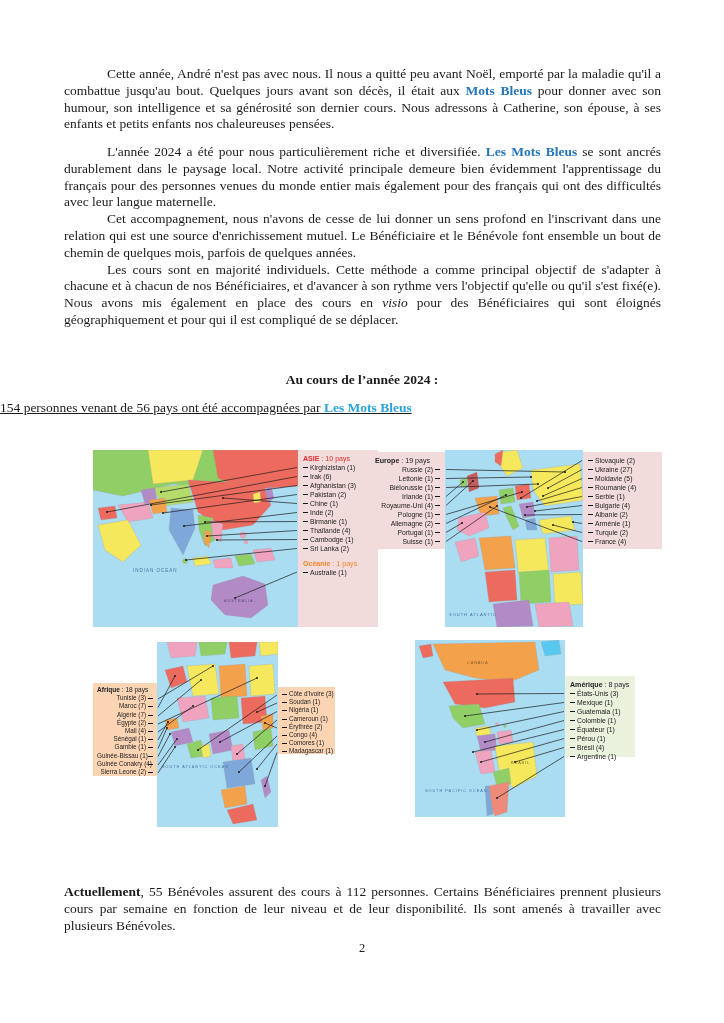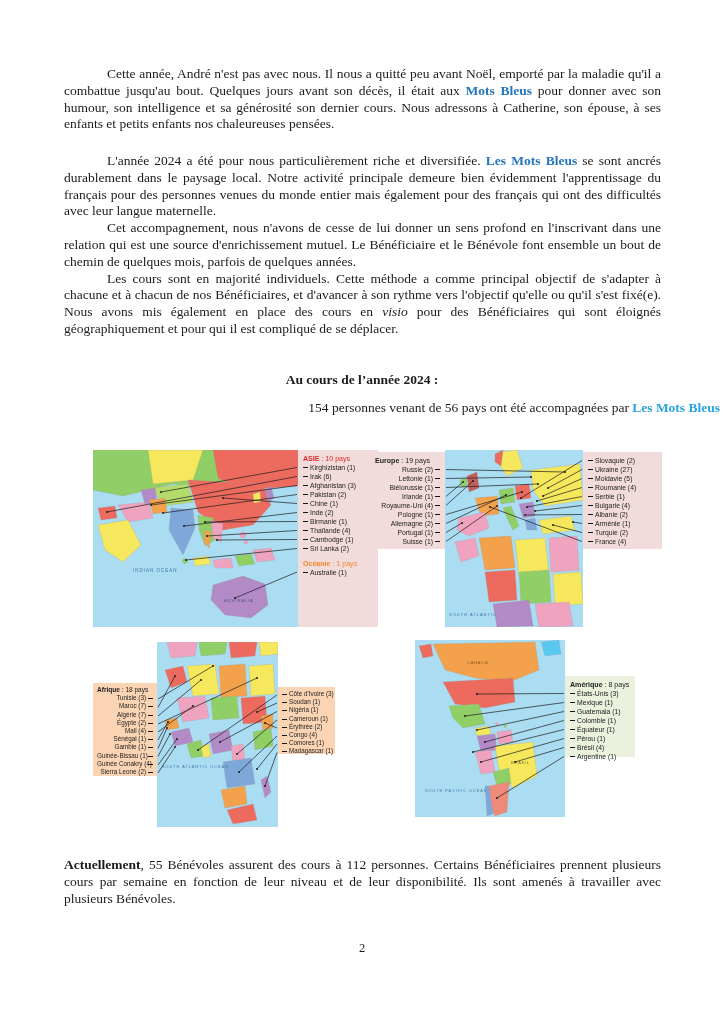--- a/index.html
+++ b/index.html
@@ -8,24 +8,24 @@
     font-family:"Liberation Serif", serif; color:#1b1b1b; overflow:hidden;
   }
   .para { position:absolute; left:64px; width:597px; text-align:justify;
           font-size:13.5px; line-height:16.8px; }
   .para p { margin:0; }
   .para p.indent { text-indent:43px; }
   .brand { color:#2576bb; font-weight:bold; }
   .brand-cyan { color:#29a3dc; font-weight:bold; }
   .heading { position:absolute; top:372px; left:0; right:0; text-align:center;
              font-weight:bold; font-size:13.5px; }
-  .centerline { position:absolute; left:0; right:4px; text-align:right; font-size:13.5px; }
+  .centerline { position:absolute; left:0; right:4px; text-align:left; font-size:13.5px;text-decoration:underline; }
   #line154 { top:400px; }
   #line-discover { top:420px; }
-  .footer-para { top:857px; }
+  .footer-para { top:884px; }
   .page-num { position:absolute; top:941px; left:0; right:0; text-align:center; font-size:12.5px; }
 
   
   .map-block { position:absolute; }
   #map-asia    { left:93px;  top:450px; width:285px; height:177px; }
   #map-europe  { left:370px; top:450px; width:292px; height:177px; }
   #map-africa  { left:93px;  top:642px; width:242px; height:185px; }
   #map-america { left:415px; top:640px; width:220px; height:177px; }
   .map-block svg { position:absolute; display:block; }
 
@@ -54,21 +54,21 @@
 </style>
 </head>
 <body>
 
 <div class="page">
 
   <div class="para" style="top:66px;">
     <p class="indent"><span>Cette année, André n'est pas avec nous. Il nous a quitté peu avant Noël, emporté par la maladie qu'il a combattue jusqu'au bout. Quelques jours avant son décès, il était aux </span><span class="brand">Mots Bleus</span><span> pour donner avec son humour, son intelligence et sa générosité son dernier cours. Nous adressons à Catherine, son épouse, à ses enfants et petits enfants nos chaleureuses pensées.</span></p>
   </div>
 
-  <div class="para" style="top:153px;">
+  <div class="para" style="top:144px;">
     <p class="indent"><span>L'année 2024 a été pour nous particulièrement riche et diversifiée. </span><span class="brand">Les Mots Bleus</span><span> se sont ancrés durablement dans le paysage local. Notre activité principale demeure bien évidemment l'apprentissage du français pour des personnes venues du monde entier mais également pour des français qui ont des difficultés avec leur langue maternelle.</span></p>
     <p class="indent">Cet accompagnement, nous n'avons de cesse de lui donner un sens profond en l'inscrivant dans une relation qui est une source d'enrichissement mutuel. Le Bénéficiaire et le Bénévole font ensemble un bout de chemin de quelques mois, parfois de quelques années.</p>
     <p class="indent"><span>Les cours sont en majorité individuels. Cette méthode a comme principal objectif de s'adapter à chacune et à chacun de nos Bénéficiaires, et d'avancer à son rythme vers l'objectif qu'elle ou qu'il s'est fixé(e). Nous avons mis également en place des cours en </span><i>visio</i><span> pour des Bénéficiaires qui sont éloignés géographiquement et pour qui il est compliqué de se déplacer.</span></p>
   </div>
 
   <div class="heading">Au cours de l’année 2024 :</div>
   <div class="centerline" id="line154">
     <span>154 personnes venant de 56 pays ont été accompagnées par </span><span class="brand-cyan">Les Mots Bleus</span>
   </div>
 

